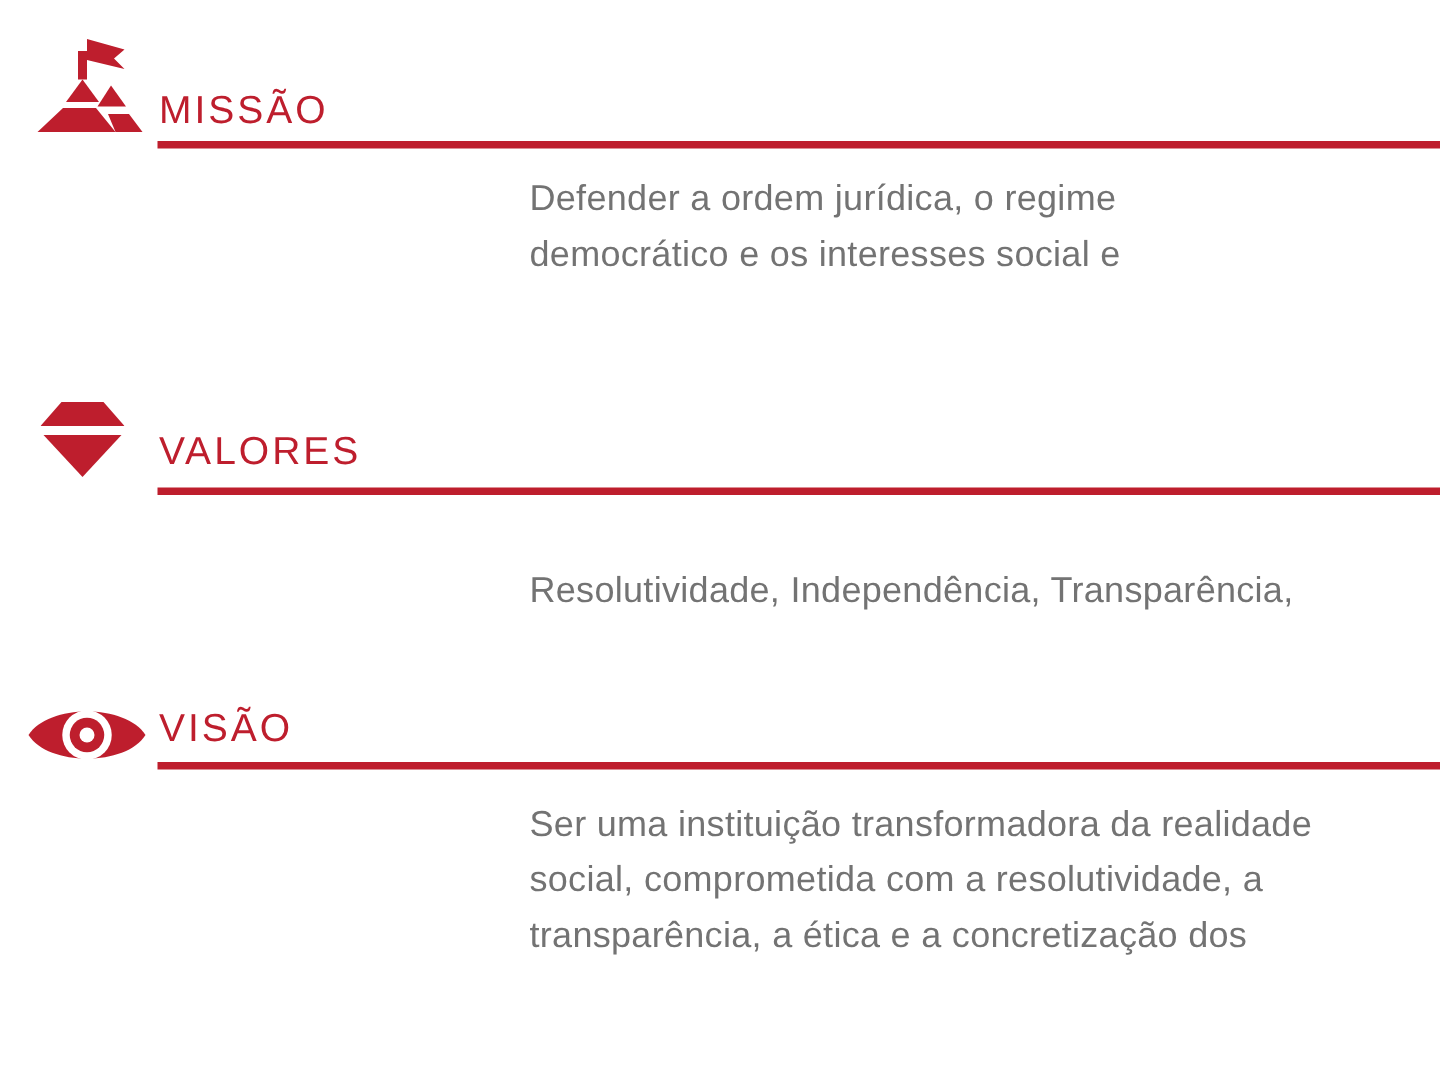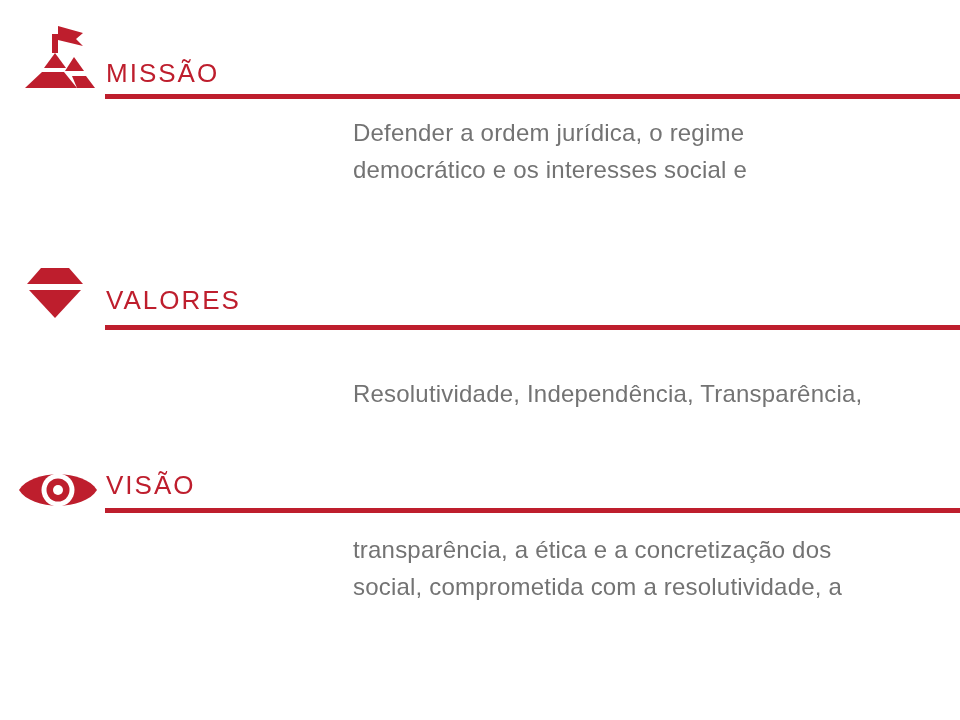--- a/index.html
+++ b/index.html
@@ -84,18 +84,19 @@
       <svg width="80" height="46" viewBox="0 0 80 46" xmlns="http://www.w3.org/2000/svg">
         <path d="M1 23 C 14 2, 66 2, 79 23 C 66 44, 14 44, 1 23 Z" fill="#be1e2d"></path>
         <circle cx="40" cy="23" r="16.5" fill="#ffffff"></circle>
         <circle cx="40" cy="23" r="11.5" fill="#be1e2d"></circle>
         <circle cx="40" cy="23" r="5" fill="#ffffff"></circle>
       </svg>
     </div>
     <h2 class="title" id="title-visao">VISÃO</h2>
     <div class="rule" id="rule-visao"></div>
     <div class="body" id="body-visao">
+      <div class="line">Ser uma instituição transformadora da realidade</div>
+      <div class="line">social, comprometida com a resolutividade, a</div>
       <div class="line">transparência, a ética e a concretização dos</div>
-      <div class="line">social, comprometida com a resolutividade, a</div>
     </div>
   </section>
 
 </div>
 
 </body></html>

